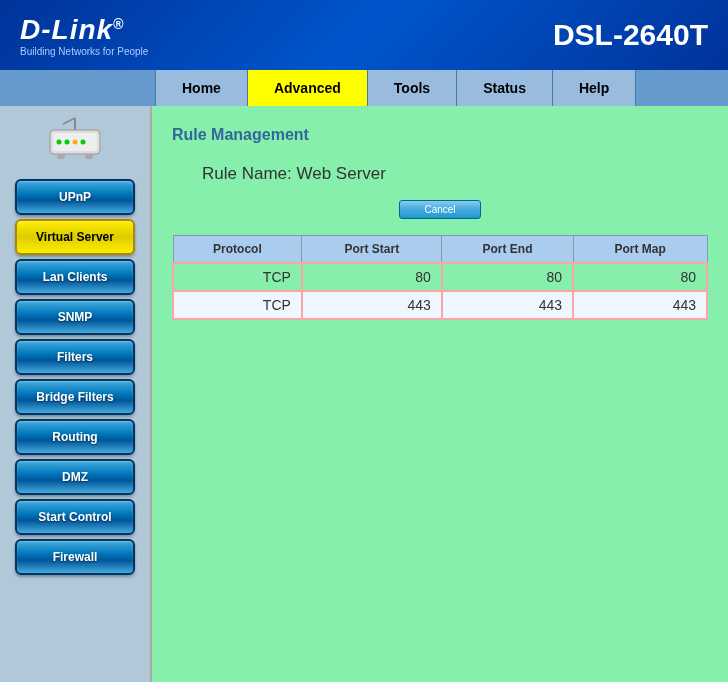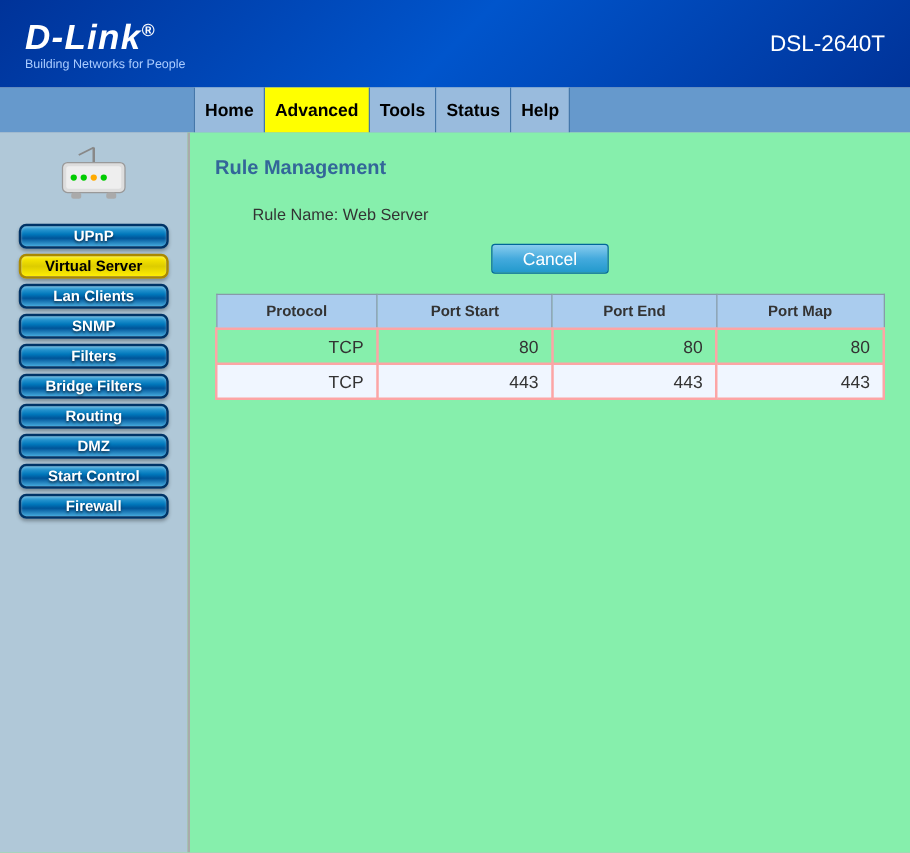--- a/index.html
+++ b/index.html
@@ -34,42 +34,42 @@
     }
     .logo-tagline {
       color: #aaccff;
       font-size: 10px;
     }
     .product-info {
       text-align: center;
     }
     .product-name {
       color: white;
-      font-size: 18px;
-      font-weight: normal;
+      font-size: 30px;
+      font-weight: bold;
     }
     .product-subtitle {
       color: #00ccff;
       font-size: 14px;
       font-weight: bold;
     }
 
     
     .navbar {
       background: #6699cc;
       display: flex;
       height: 36px;
       align-items: stretch;
       padding-left: 155px;
     }
     .nav-item {
       display: flex;
       align-items: center;
       justify-content: center;
-      padding: 0 8px;
+      padding: 0 26px;
       color: black;
       font-weight: bold;
       font-size: 14px;
       cursor: pointer;
       text-decoration: none;
       border-right: 1px solid #4477aa;
     }
     .nav-item:first-child {
       border-left: 1px solid #4477aa;
     }
@@ -100,21 +100,21 @@
     }
     .router-icon {
       margin-bottom: 6px;
     }
     .router-icon svg {
       width: 60px;
       height: 50px;
     }
     .sidebar-btn {
       width: 120px;
-      height: 20px;
+      height: 36px;
       border-radius: 6px;
       border: 2px solid #003366;
       background: linear-gradient(180deg, #44aadd 0%, #0077bb 40%, #005599 60%, #44aadd 100%);
       color: white;
       font-weight: bold;
       font-size: 12px;
       cursor: pointer;
       display: flex;
       align-items: center;
       justify-content: center;
@@ -137,34 +137,34 @@
     }
     .page-title {
       color: #336699;
       font-size: 16px;
       font-weight: bold;
       margin-bottom: 20px;
     }
     .rule-name-label {
       margin-left: 30px;
       margin-bottom: 16px;
-      font-size: 13px;
+      font-size: 17px;
       color: #333;
     }
     .cancel-area {
       display: flex;
       justify-content: center;
       margin-bottom: 16px;
     }
     .cancel-btn {
       background: linear-gradient(180deg, #88ccee 0%, #44aadd 50%, #2299cc 100%);
       border: 1px solid #006699;
       border-radius: 3px;
       color: white;
-      font-size: 14px;
+      font-size: 10px;
       padding: 3px 24px;
       cursor: pointer;
     }
 
     
     .rule-table {
       width: 100%;
       border-collapse: collapse;
       margin-top: 5px;
     }

